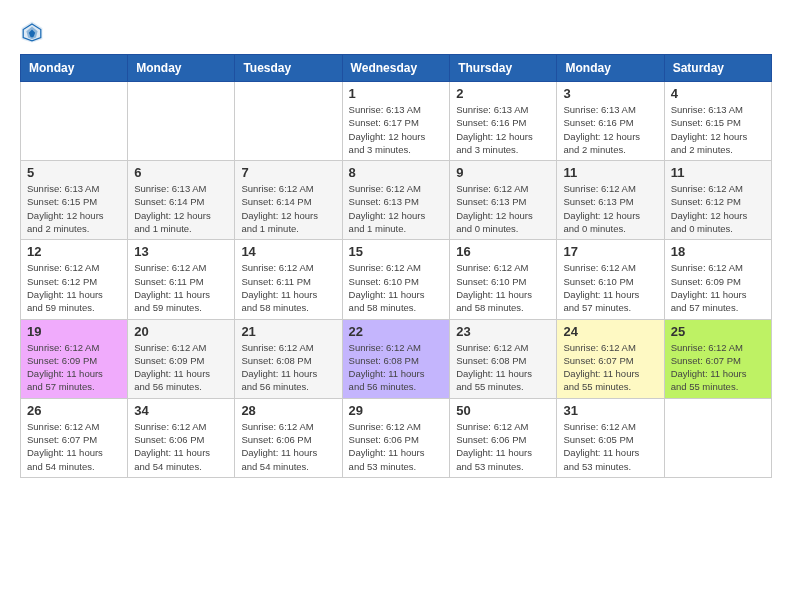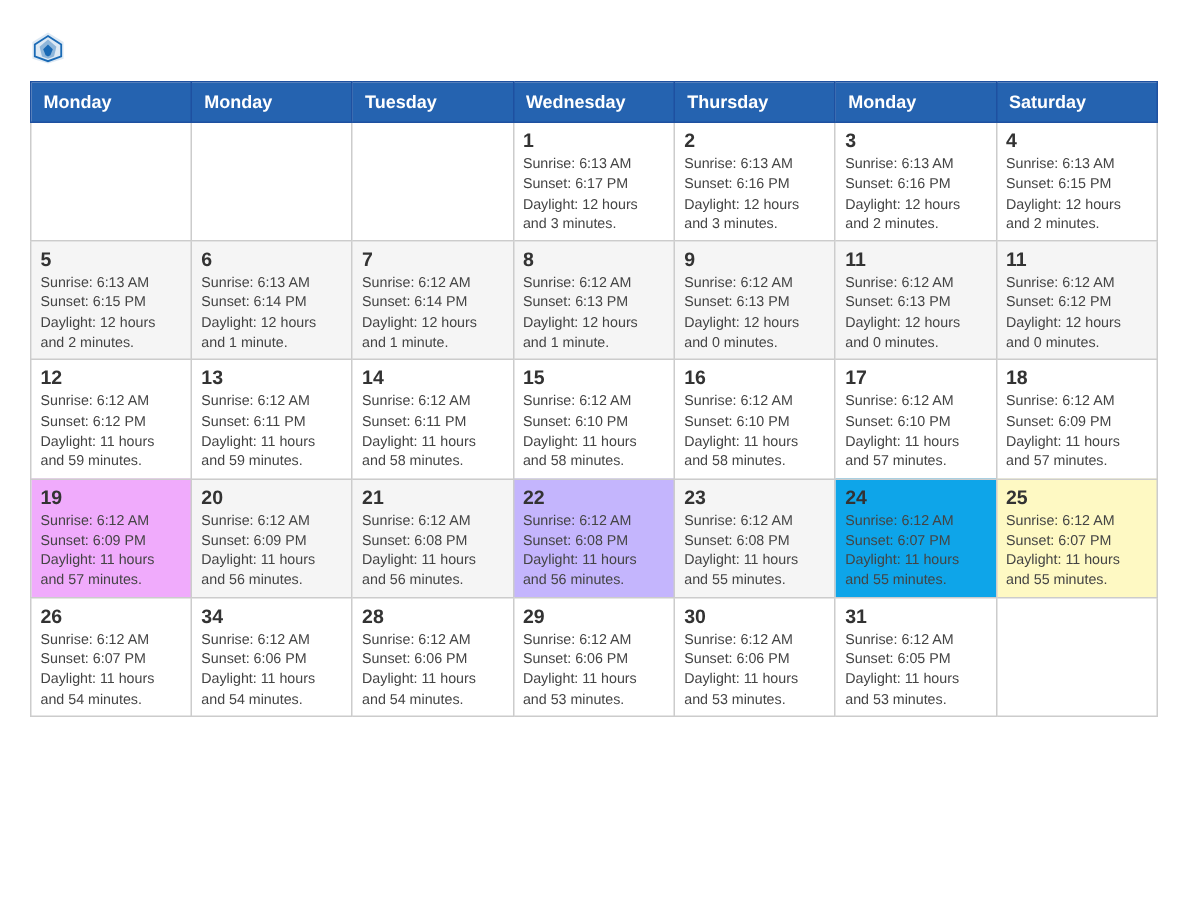--- a/index.html
+++ b/index.html
@@ -282,28 +282,28 @@
 Daylight: 11 hours
 and 56 minutes.</div>
         </td>
         <td style="background: rgb(245, 245, 245);">
           <span class="day-number">23</span>
           <div class="day-info" style="white-space: pre-line;">Sunrise: 6:12 AM
 Sunset: 6:08 PM
 Daylight: 11 hours
 and 55 minutes.</div>
         </td>
-        <td style="background: #0ea5e9;">
+        <td style="background: #fef9c3;">
           <span class="day-number">24</span>
           <div class="day-info" style="white-space: pre-line;">Sunrise: 6:12 AM
 Sunset: 6:07 PM
 Daylight: 11 hours
 and 55 minutes.</div>
         </td>
-        <td style="background: #fef9c3; margin-left: 29px;">
+        <td style="background: #bef264; margin-left: 29px;">
           <span class="day-number">25</span>
           <div class="day-info" style="white-space: pre-line;">Sunrise: 6:12 AM
 Sunset: 6:07 PM
 Daylight: 11 hours
 and 55 minutes.</div>
         </td>
       </tr>
       <tr>
         <td>
           <span class="day-number">26</span>
@@ -327,21 +327,21 @@
 and 54 minutes.</div>
         </td>
         <td>
           <span class="day-number">29</span>
           <div class="day-info" style="white-space: pre-line;">Sunrise: 6:12 AM
 Sunset: 6:06 PM
 Daylight: 11 hours
 and 53 minutes.</div>
         </td>
         <td>
-          <span class="day-number">30</span>
+          <span class="day-number">50</span>
           <div class="day-info" style="white-space: pre-line;">Sunrise: 6:12 AM
 Sunset: 6:06 PM
 Daylight: 11 hours
 and 53 minutes.</div>
         </td>
         <td>
           <span class="day-number">31</span>
           <div class="day-info" style="white-space: pre-line;">Sunrise: 6:12 AM
 Sunset: 6:05 PM
 Daylight: 11 hours

